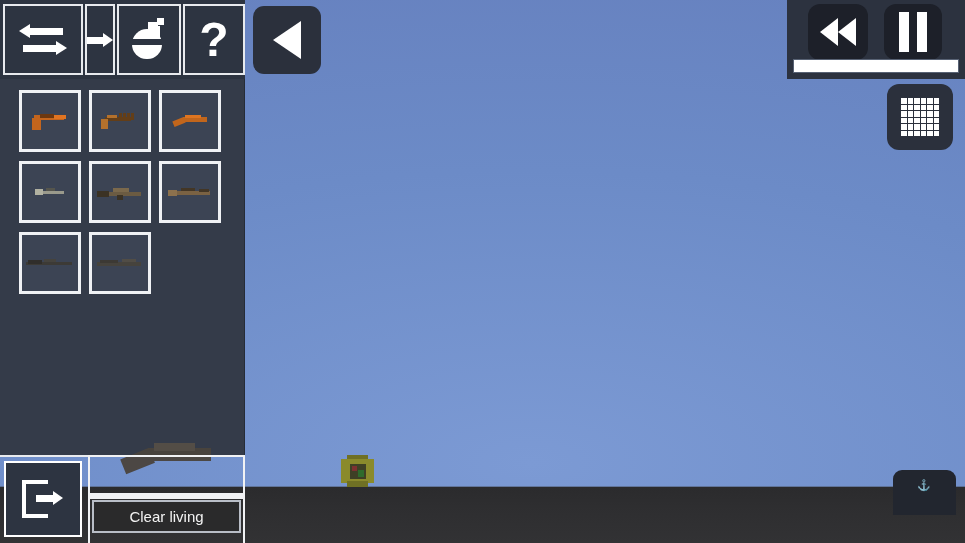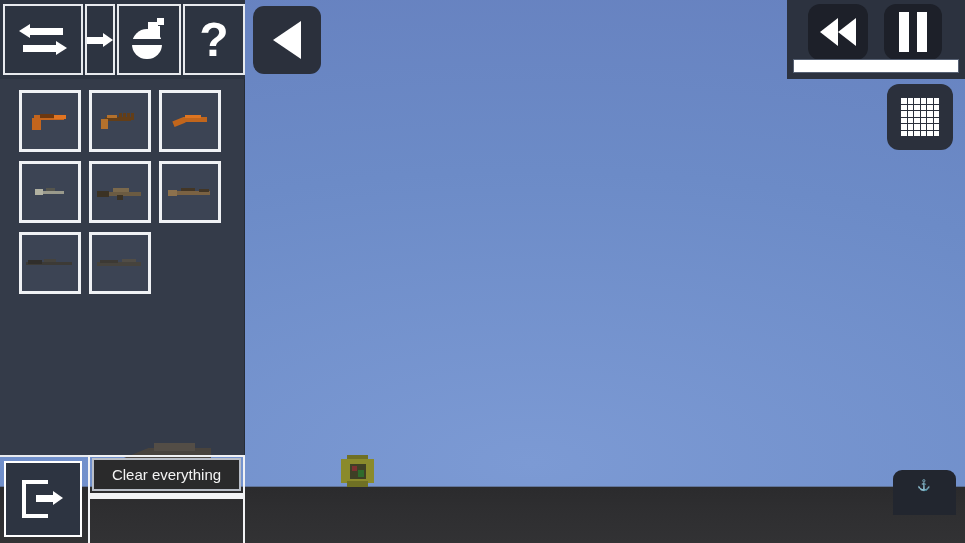--- a/index.html
+++ b/index.html
@@ -525,17 +525,17 @@
         <span class="box"></span>
           <span class="shaft"></span>
           <span class="tip"></span>
       </span>
     </div>
     <div id="clear-group">
       <div id="clear-border-top"></div>
       <div id="clear-border-left"></div>
       <div id="clear-border-right"></div>
       <div id="clear-sep"></div>
-      <div class="clear-btn" id="clear-everything">Clear everything</div>
+      <div class="clear-btn" id="clear-living">Clear living</div>
     </div>
   </div>
 
 </div>
 
 </body></html>

